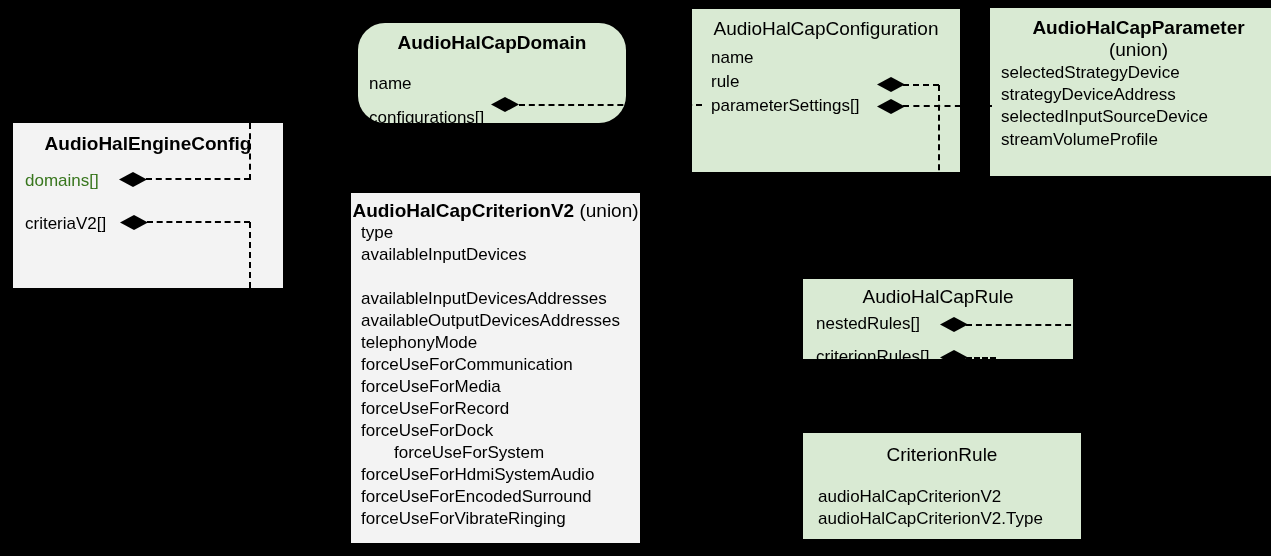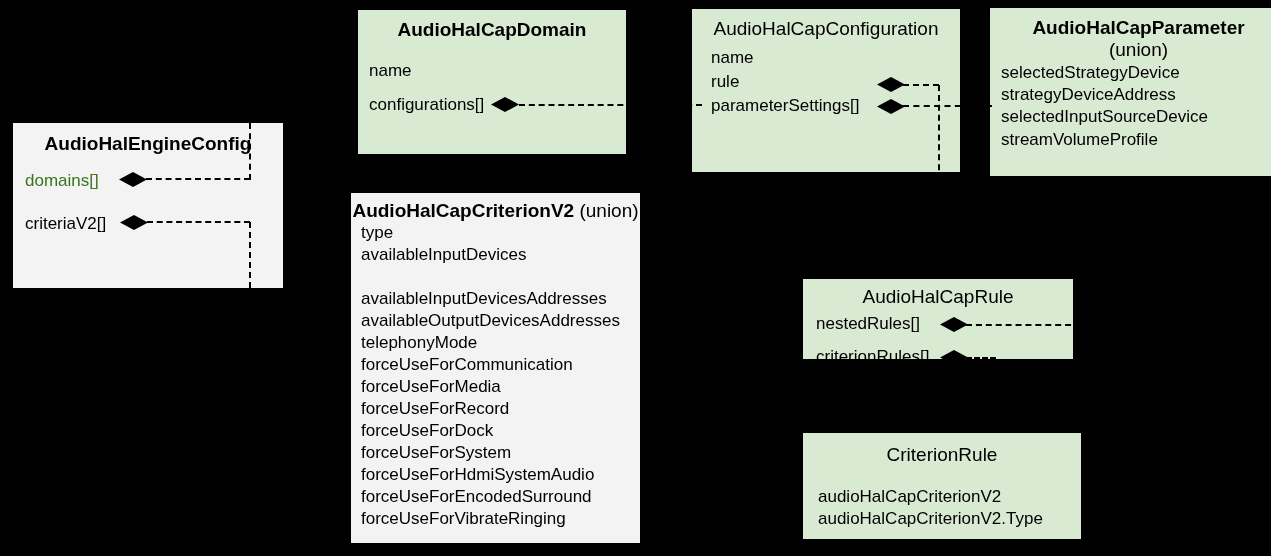--- a/index.html
+++ b/index.html
@@ -32,21 +32,21 @@
 <body>
 
 <div class="canvas">
 
   <div class="box bg-gray" id="b-engine" style="left:13px;top:123px;width:270px;height:165px;">
     <div class="title bold" style="top:10px;">AudioHalEngineConfig</div>
     <div class="row text-green" style="top:48px;">domains[]</div>
     <div class="row" style="top:91px;">criteriaV2[]</div>
   </div>
 
-  <div class="box bg-green" id="b-domain" style="left:358px;top:10px;width:268px;height:144px;">
+  <div class="box bg-green" id="b-domain" style="left:358px;top:23px;width:268px;height:100px;border-radius:27px;">
     <div class="title bold" style="top:9px;">AudioHalCapDomain</div>
     <div class="row" style="top:51px;">name</div>
     <div class="row" style="top:85px;">configurations[]</div>
   </div>
 
   <div class="box bg-green" id="b-config" style="left:692px;top:9px;width:268px;height:163px;">
     <div class="title" style="top:9px;">AudioHalCapConfiguration</div>
     <div class="row" style="top:39px;">name</div>
     <div class="row" style="top:63px;">rule</div>
     <div class="row" style="top:87px;">parameterSettings[]</div>
@@ -65,21 +65,21 @@
     <div class="title" style="top:7px;"><span class="bold">AudioHalCapCriterionV2</span><span> (union)</span></div>
     <div class="row" style="top:30px;">type</div>
     <div class="row" style="top:52px;">availableInputDevices</div>
     <div class="row" style="top:96px;">availableInputDevicesAddresses</div>
     <div class="row" style="top:118px;">availableOutputDevicesAddresses</div>
     <div class="row" style="top:140px;">telephonyMode</div>
     <div class="row" style="top:162px;">forceUseForCommunication</div>
     <div class="row" style="top:184px;">forceUseForMedia</div>
     <div class="row" style="top:206px;">forceUseForRecord</div>
     <div class="row" style="top:228px;">forceUseForDock</div>
-    <div class="row" style="top:250px;">forceUseForSystem</div>
+    <div class="row" style="top:250px;margin-left:33px;">forceUseForSystem</div>
     <div class="row" style="top:272px;">forceUseForHdmiSystemAudio</div>
     <div class="row" style="top:294px;">forceUseForEncodedSurround</div>
     <div class="row" style="top:316px;">forceUseForVibrateRinging</div>
   </div>
 
   <div class="box bg-green" id="b-rule" style="left:803px;top:279px;width:270px;height:80px;">
     <div class="title" style="top:7px;">AudioHalCapRule</div>
     <div class="row" style="top:35px;">nestedRules[]</div>
     <div class="row" style="top:68px;">criterionRules[]</div>
   </div>

